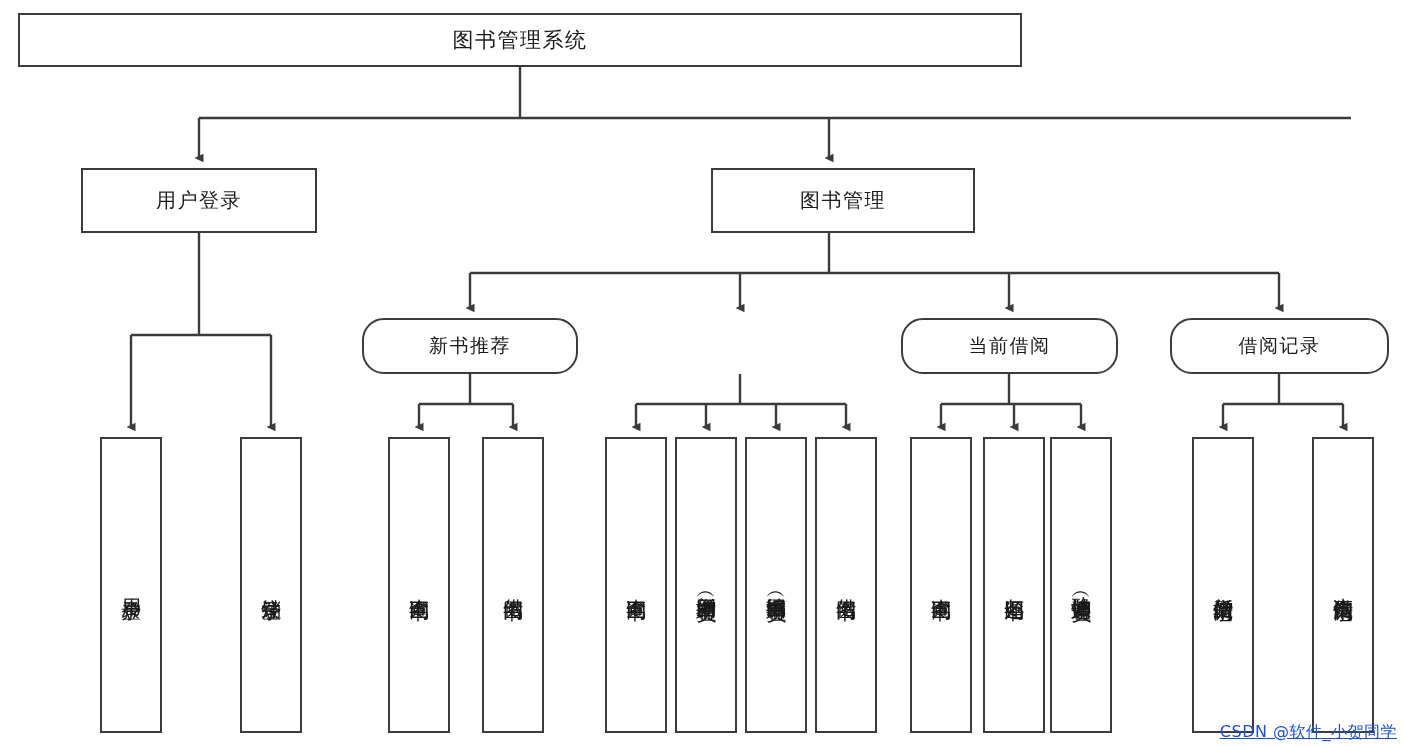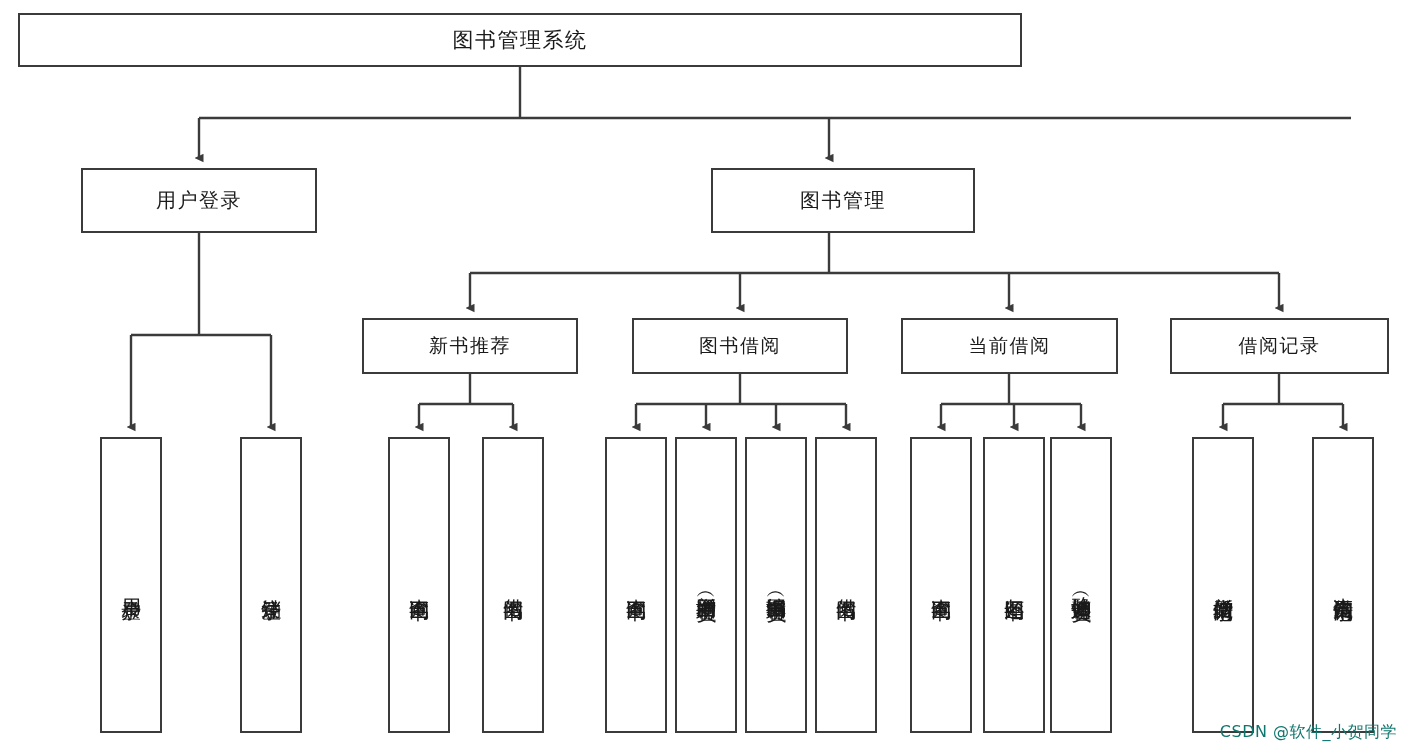--- a/index.html
+++ b/index.html
@@ -37,20 +37,21 @@
     color: #1a1a1a;
   }
   .node.root {
     font-size: 21px;
   }
   .node.level1 {
     font-size: 20px;
   }
   .node.level2 {
     font-size: 19px;
+    border-radius: 22px;
   }
   .node.leaf {
     font-size: 20px;
     line-height: 1.08;
     padding: 4px 1px;
   }
   .node.leaf .vlabel {
     writing-mode: vertical-rl;
     text-orientation: upright;
     letter-spacing: 1px;
@@ -136,23 +137,20 @@
   <div class="node level1" style="left: 81px; top: 168px; width: 236px; height: 65px; border-color: rgb(59, 59, 59); background: rgb(255, 255, 255); color: rgb(26, 26, 26);">
     <span class="hlabel">用户登录</span>
   </div>
   <div class="node level1" style="left: 711px; top: 168px; width: 264px; height: 65px; border-color: rgb(59, 59, 59); background: rgb(255, 255, 255); color: rgb(26, 26, 26);">
     <span class="hlabel">图书管理</span>
   </div>
 
   <div class="node level2" style="left: 362px; top: 318px; width: 216px; height: 56px; border-color: rgb(59, 59, 59); background: rgb(255, 255, 255); color: rgb(26, 26, 26);">
     <span class="hlabel">新书推荐</span>
   </div>
-  <div class="node level2" style="left: 632px; top: 318px; width: 216px; height: 56px; border-color: rgb(59, 59, 59); background: rgb(255, 255, 255); color: rgb(26, 26, 26);">
-    <span class="hlabel">图书借阅</span>
-  </div>
   <div class="node level2" style="left: 1170px; top: 318px; width: 219px; height: 56px; border-color: rgb(59, 59, 59); background: rgb(255, 255, 255); color: rgb(26, 26, 26);">
     <span class="hlabel">借阅记录</span>
   </div>
   <div class="node level2" style="left: 901px; top: 318px; width: 217px; height: 56px; border-color: rgb(59, 59, 59); background: rgb(255, 255, 255); color: rgb(26, 26, 26);">
     <span class="hlabel">当前借阅</span>
   </div>
 
   <div class="node leaf" style="left: 100px; top: 437px; width: 62px; height: 296px; border-color: rgb(59, 59, 59); background: rgb(255, 255, 255); color: rgb(26, 26, 26);">
     <span class="vlabel" style="font-size: 20px;">用户登录</span>
   </div>
@@ -186,14 +184,14 @@
   <div class="node leaf" style="left: 1050px; top: 437px; width: 62px; height: 296px; border-color: rgb(59, 59, 59); background: rgb(255, 255, 255); color: rgb(26, 26, 26);">
     <span class="vlabel" style="font-size: 20px;">确认归还（管理员）</span>
   </div>
   <div class="node leaf" style="left: 1192px; top: 437px; width: 62px; height: 296px; border-color: rgb(59, 59, 59); background: rgb(255, 255, 255); color: rgb(26, 26, 26);">
     <span class="vlabel" style="font-size: 20px;">新增借阅记录</span>
   </div>
   <div class="node leaf" style="left: 1312px; top: 437px; width: 62px; height: 296px; border-color: rgb(59, 59, 59); background: rgb(255, 255, 255); color: rgb(26, 26, 26);">
     <span class="vlabel" style="font-size: 20px;">查询借阅记录</span>
   </div>
 
-  <div id="watermark" style="color: #0f766e;">CSDN @软件_小贺同学</div>
+  <div id="watermark" style="color: #1d4ed8; text-decoration: underline;">CSDN @软件_小贺同学</div>
 </div>
 
 </body></html>

